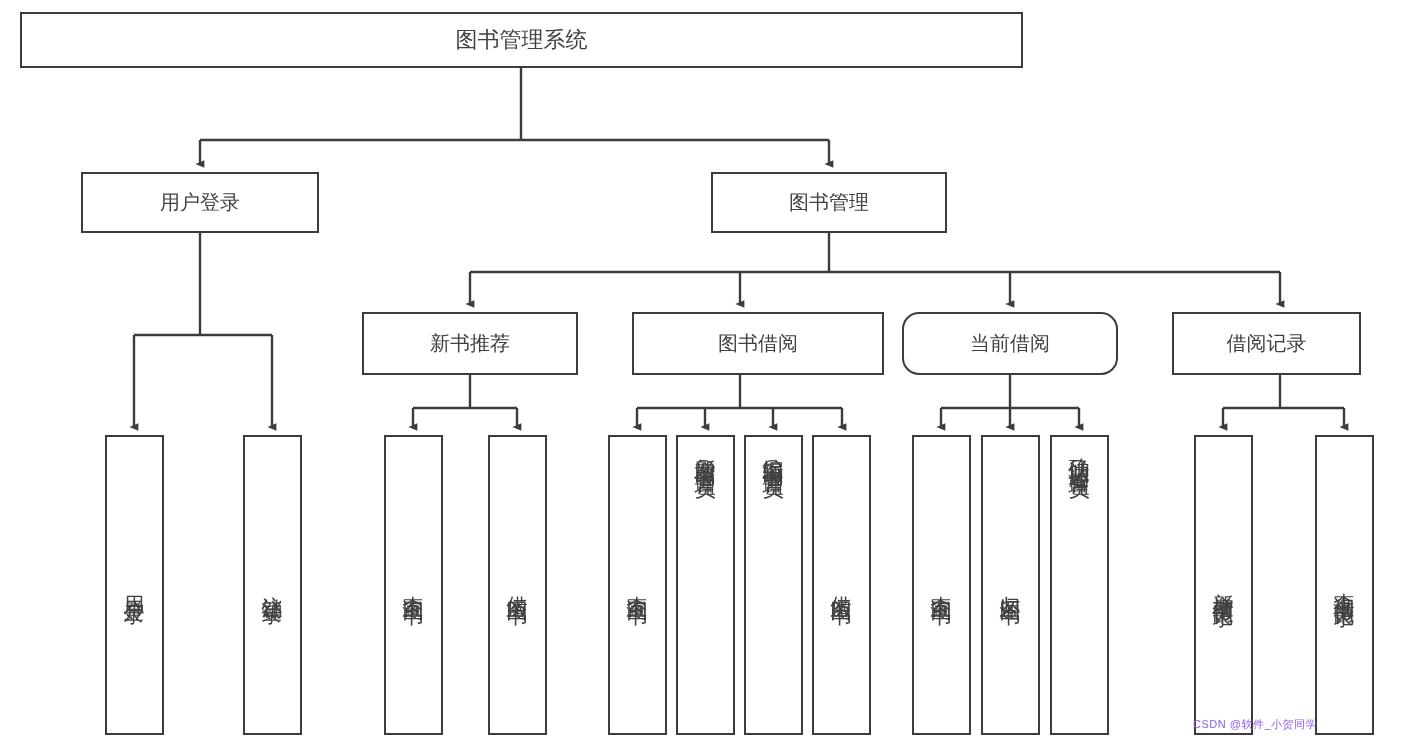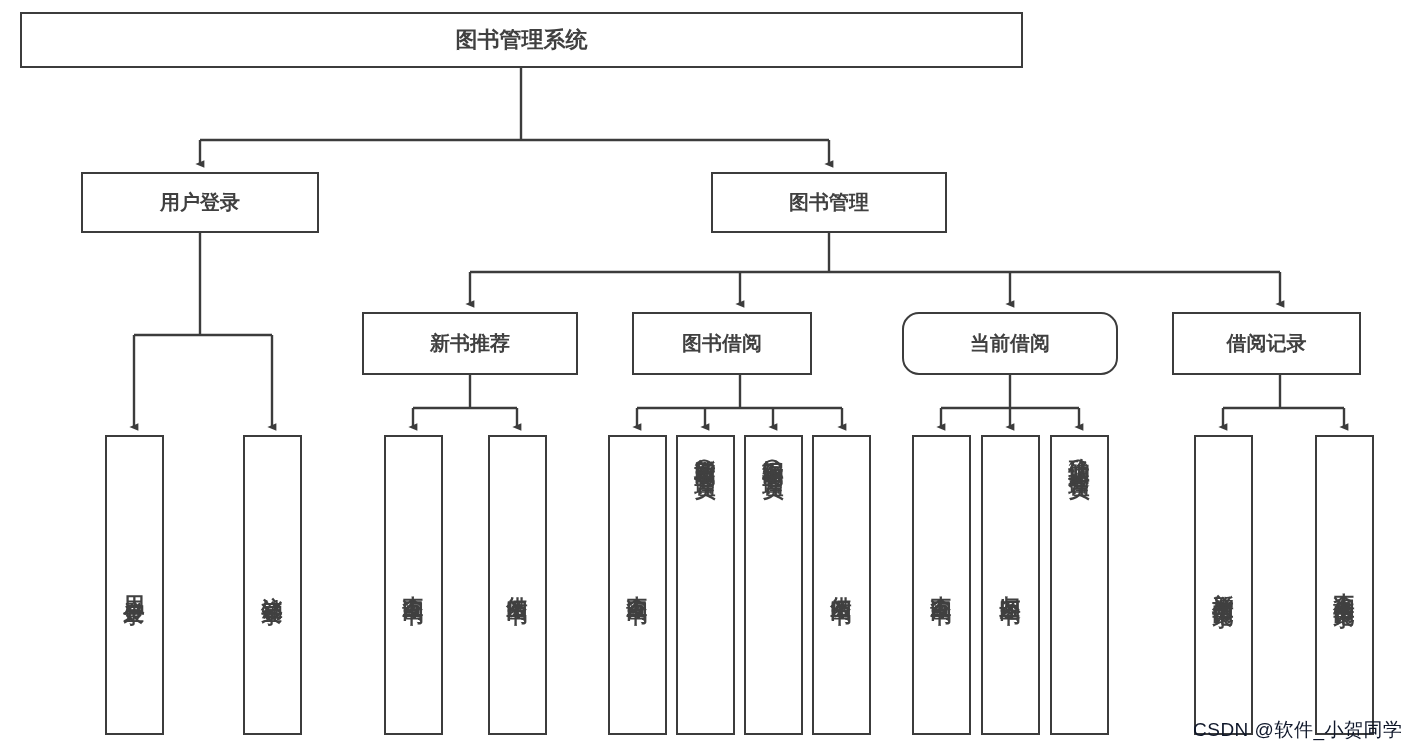--- a/index.html
+++ b/index.html
@@ -27,21 +27,20 @@
   }
   .node {
     position: absolute;
     box-sizing: border-box;
     background: #ffffff;
     border: 2px solid #3c3c3c;
     display: flex;
     align-items: center;
     justify-content: center;
     color: #404040;
-    font-weight: bold;
   }
   .node .lbl {
     display: block;
     text-align: center;
     line-height: 1.12;
     white-space: nowrap;
   }
   
   .n-root {
     left: 20px;
@@ -54,21 +53,21 @@
   
   .n-l1 { height: 61px; }
   .n-l1 .lbl { font-size: 20px; }
   .n-login  { left: 81px;  top: 172px; width: 238px; }
   .n-bookmg { left: 711px; top: 172px; width: 236px; }
 
   
   .n-l2 { height: 63px; }
   .n-l2 .lbl { font-size: 20px; }
   .n-new   { left: 362px;  top: 312px; width: 216px; }
-  .n-borr  { left: 632px;  top: 312px; width: 180px; }
+  .n-borr  { left: 632px;  top: 312px; width: 252px; }
   .n-cur   { left: 902px;  top: 312px; width: 216px; border-radius: 17px; }
   .n-rec   { left: 1172px; top: 312px; width: 189px; }
 
   
   .leaf {
     top: 435px;
     width: 59px;
     height: 300px;
     align-items: flex-start;
     justify-content: center;
@@ -84,22 +83,22 @@
     max-height: 286px;
   }
   .leaf.center-v { align-items: center; }
   .leaf.top-v { align-items: flex-start; }
   .leaf.top-v .lbl { margin-top: 4px; }
 
   .watermark {
     position: absolute;
     left: 1193px;
     top: 717px;
-    font-size: 19px;
-    color: #0f172a;
+    font-size: 11px;
+    color: #8b5cf6;
     white-space: nowrap;
     letter-spacing: 0.5px;
   }
 </style>
 </head>
 <body>
 
 <div id="canvas">
 
   <svg id="edges" viewBox="0 0 1405 747" xmlns="http://www.w3.org/2000/svg">

